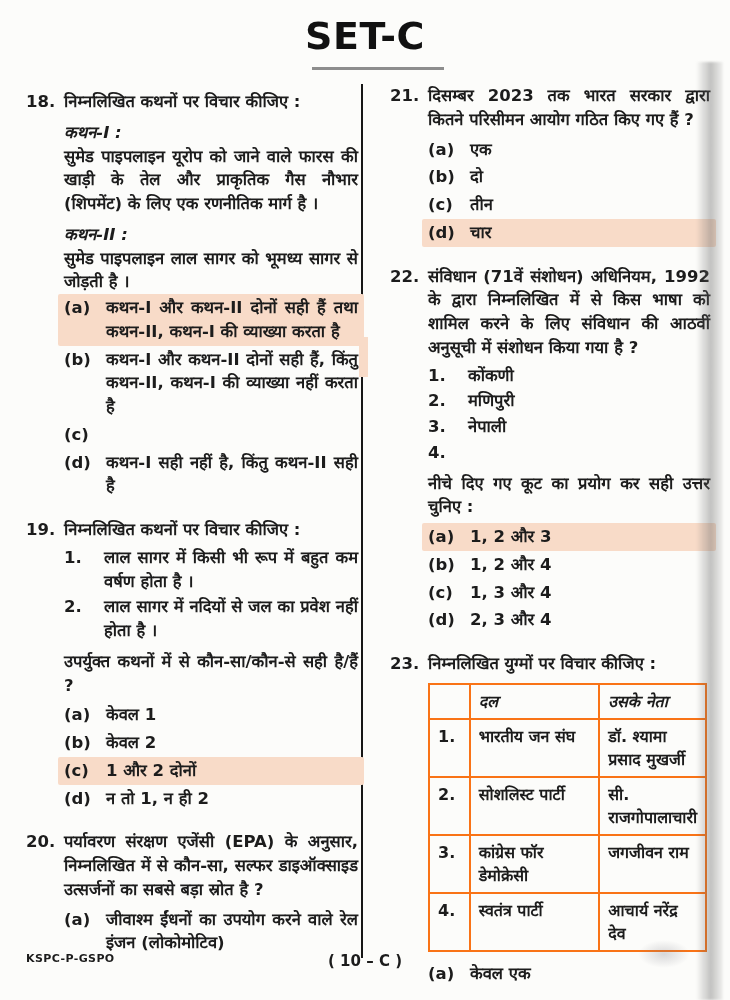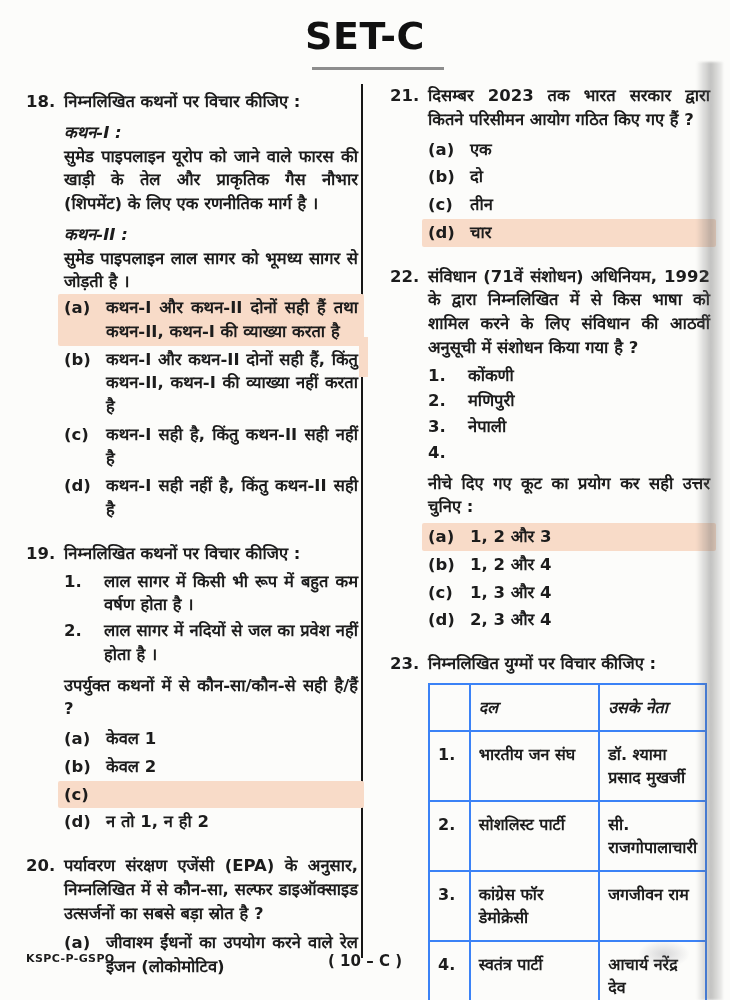--- a/index.html
+++ b/index.html
@@ -31,21 +31,21 @@
   .stmt-num { width:40px; flex-shrink:0; }
   .stmt-body { flex:1; text-align:justify; }
   .prompt { margin-top:7px; }
 
   .opt { display:flex; padding:2px 6px; margin:0 -6px; border-radius:2px; }
   .opt-l { width:42px; flex-shrink:0; }
   .opt-t { flex:1; text-align:justify; }
   .hl { background:#f8dbc8; }
 
   .pairs-table { border-collapse:collapse; margin:7px 0 8px 0; width:99%; font-size:16px; }
-  .pairs-table td { border:2px solid #3b82f6; padding:11px 8px; vertical-align:top; }
+  .pairs-table td { border:2px solid #f97316; padding:5px 8px; vertical-align:top; }
   .pairs-table td.c-num { width:26px; }
   .pairs-table td.c-party { width:146px; }
   .pairs-table .th { font-style:italic; font-weight:bold; }
 
   .scan-shadow {
     position:absolute; left:696px; top:62px; width:27px; height:938px;
     background:linear-gradient(90deg, rgba(90,90,90,0) 0%, rgba(105,105,105,0.40) 55%, rgba(150,150,150,0.10) 100%);
     filter:blur(1px);
   }
   .edge-smudge {
@@ -80,21 +80,20 @@
         <div class="opt hl">
           <span class="opt-l">(a)</span>
           <span class="opt-t">कथन-I और कथन-II दोनों सही हैं तथा कथन-II, कथन-I की व्याख्या करता है</span>
         </div>
         <div class="opt">
           <span class="opt-l">(b)</span>
           <span class="opt-t">कथन-I और कथन-II दोनों सही हैं, किंतु कथन-II, कथन-I की व्याख्या नहीं करता है</span>
         </div>
         <div class="opt">
           <span class="opt-l">(c)</span>
-          <span class="opt-t">कथन-I सही है, किंतु कथन-II सही नहीं है</span>
         </div>
         <div class="opt">
           <span class="opt-l">(d)</span>
           <span class="opt-t">कथन-I सही नहीं है, किंतु कथन-II सही है</span>
         </div>
       </div>
     </div>
 
     <div class="q">
       <div class="qnum">19.</div>
@@ -112,20 +111,21 @@
         <div class="opt">
           <span class="opt-l">(a)</span>
           <span class="opt-t">केवल 1</span>
         </div>
         <div class="opt">
           <span class="opt-l">(b)</span>
           <span class="opt-t">केवल 2</span>
         </div>
         <div class="opt hl">
           <span class="opt-l">(c)</span>
+          <span class="opt-t">1 और 2 दोनों</span>
         </div>
         <div class="opt">
           <span class="opt-l">(d)</span>
           <span class="opt-t">न तो 1, न ही 2</span>
         </div>
       </div>
     </div>
 
     <div class="q">
       <div class="qnum">20.</div>

